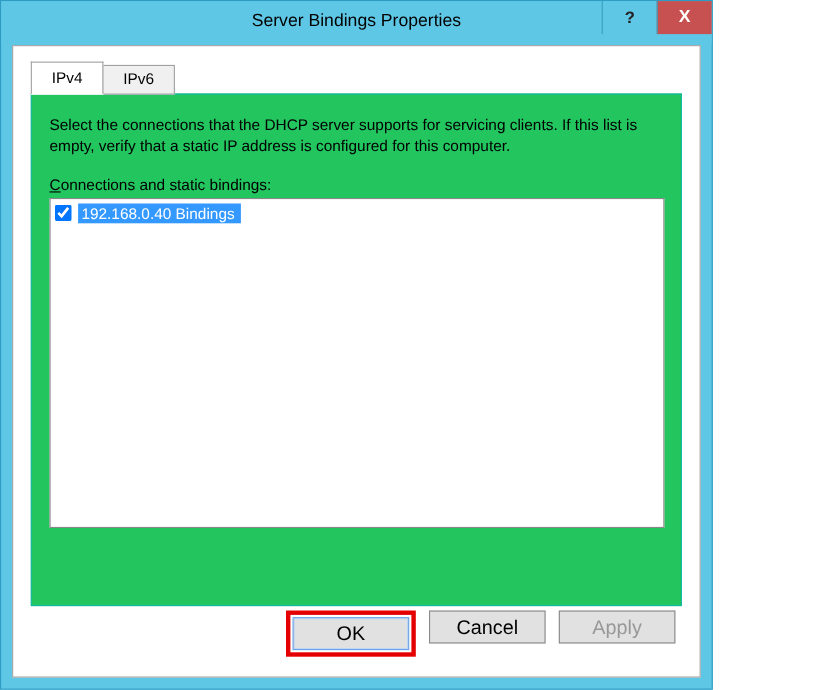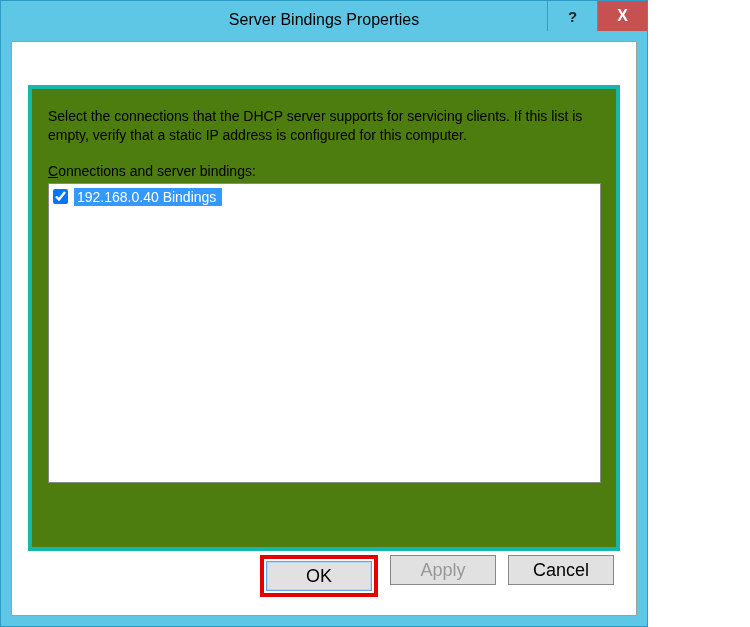--- a/index.html
+++ b/index.html
@@ -96,22 +96,22 @@
       border-bottom: 1px solid #fff;
       z-index: 3;
       top: 0;
     }
     .tab.inactive {
       top: 3px;
       height: 27px;
       padding-top: 3px;
     }
     .tab-panel {
-      border: 4px solid #14b8a6;
-      background: #4d7c0f;
+      border: 1px solid #14b8a6;
+      background: #22c55e;
       position: absolute;
       left: 0;
       right: 0;
       top: 29px;
       bottom: 0;
       z-index: 1;
       padding: 18px 15px 16px 16px;
     }
     .instruction-text {
       font-size: 14px;
@@ -188,35 +188,39 @@
   <div class="titlebar">
     <div class="titlebar-title">Server Bindings Properties</div>
     <div class="titlebar-buttons">
       <div class="titlebar-btn">?</div>
       <div class="titlebar-btn close">X</div>
     </div>
   </div>
 
   <div class="client-area">
     <div class="tab-container">
+      <div class="tab-strip">
+        <div class="tab active">IPv4</div>
+        <div class="tab inactive">IPv6</div>
+      </div>
       <div class="tab-panel">
         <div class="instruction-text">Select the connections that the DHCP server supports for servicing clients. If this list is empty, verify that a static IP address is configured for this computer.</div>
         <div class="list-label">
-          <span class="ul">C</span><span>onnections and server bindings:</span>
+          <span class="ul">C</span><span>onnections and static bindings:</span>
         </div>
         <div class="listbox">
           <div class="list-item">
             <input type="checkbox" checked="" style="">
             <span class="list-item-text">192.168.0.40    Bindings</span>
           </div>
         </div>
       </div>
     </div>
 
     <div class="button-row">
       <span class="highlight-ok">
         <div class="dlg-btn">OK</div>
       </span>
+      <div class="dlg-btn">Cancel</div>
       <div class="dlg-btn disabled">Apply</div>
-      <div class="dlg-btn">Cancel</div>
     </div>
   </div>
 </div>
 
 </body></html>

